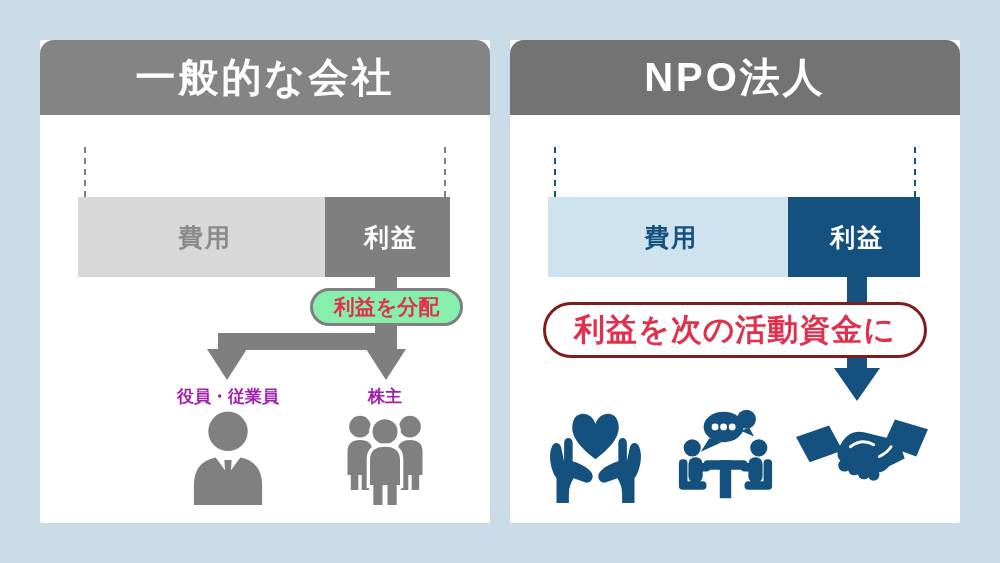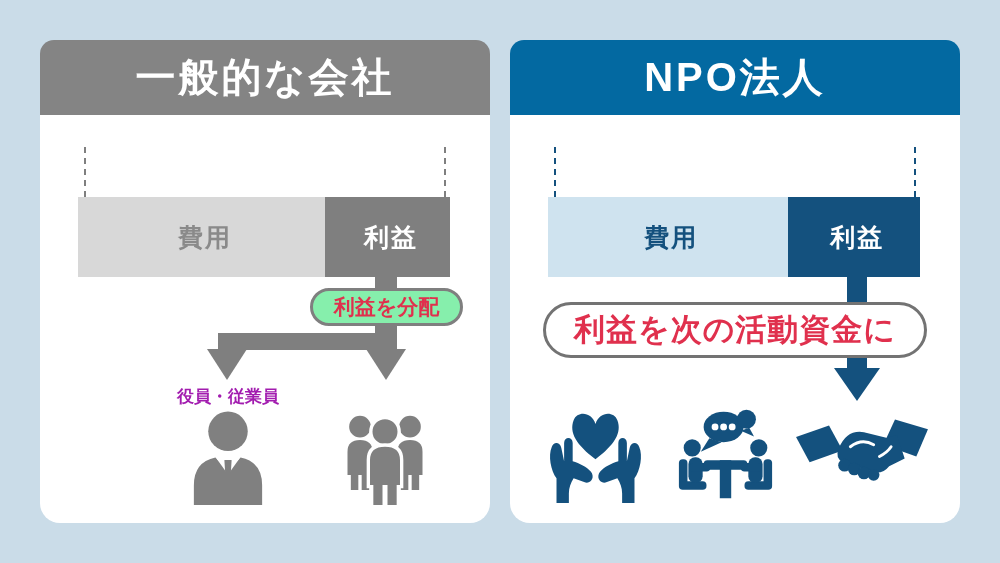--- a/index.html
+++ b/index.html
@@ -4,32 +4,32 @@
 <style>
   html,body{margin:0;padding:0;}
   body{
     width:1000px;height:563px;position:relative;overflow:hidden;
     background:#CADCE8;
     font-family:"Liberation Sans","DejaVu Sans",sans-serif;
     font-weight:bold;
   }
   .card{
     position:absolute;top:40px;width:450px;height:483px;
-    background:#ffffff;border-radius:20px;
+    background:#ffffff;border-radius:2px;
   }
   #left-card{left:40px;}
   #right-card{left:510px;}
   .card-header{
     position:absolute;top:0;left:0;right:0;height:75px;
     border-radius:14px 14px 0 0;
     display:flex;align-items:center;justify-content:center;
     color:#ffffff;font-size:40px;letter-spacing:3px;
   }
   #left-card .card-header{background:#848484;}
-  #right-card .card-header{background:#0369a1;}
+  #right-card .card-header{background:#737373;}
 
   
   .vdash{position:absolute;top:107px;height:50px;width:0;}
   #left-card .vdash{border-left:2px dashed #7F7F7F;}
   #right-card .vdash{border-left:2px dashed #14517E;}
   .vdash.vleft{left:44px;}
   .vdash.vright{left:404px;}
   .mline-row{
     position:absolute;top:164px;left:38px;width:372px;height:14px;
     display:flex;align-items:center;
@@ -68,21 +68,21 @@
   }
   .recip-label{position:absolute;top:345px;width:170px;text-align:center;color:#a21caf;font-size:17px;}
   .recip-label.r1{left:103px;}
   .recip-label.r2{left:260px;}
 
   
   .r-stem{position:absolute;left:337px;top:237px;width:20px;height:93px;background:#14517E;}
   .r-head{border-left:23px solid transparent;border-right:23px solid transparent;border-top:33px solid #14517E;top:328px;left:324px;}
   .r-pill{
     position:absolute;left:33px;top:262px;width:378px;height:50px;
-    background:#ffffff;border:3px solid #737373;border-radius:30px;
+    background:#ffffff;border:3px solid #7f1d1d;border-radius:30px;
     display:flex;align-items:center;justify-content:center;
     color:#E0304D;font-size:31px;z-index:2;white-space:nowrap;letter-spacing:1px;
   }
 
   .icon-box{position:absolute;}
   .gray-fill{fill:#808080;}
   .blue-fill{fill:#14517E;}
 </style>
 </head>
 <body>
@@ -105,20 +105,21 @@
     <div class="bar-seg bar-profit" style="width: 33%;">利益</div>
   </div>
 
   <div class="l-stem"></div>
   <div class="l-hbar"></div>
   <div class="arrowhead l-head h1"></div>
   <div class="arrowhead l-head h2"></div>
   <div class="l-pill">利益を分配</div>
 
   <div class="recip-label r1">役員・従業員</div>
+  <div class="recip-label r2">株主</div>
 
   <div class="icon-box" style="left:143px;top:368px;">
     <svg width="90" height="97" viewBox="0 0 100 108">
       <circle class="gray-fill" cx="50" cy="26" r="22"></circle>
       <path class="gray-fill" d="M12 108 L12 86 Q12 60 36 55 L50 70 L64 55 Q88 60 88 86 L88 108 Z"></path>
       <polygon points="37,56 63,56 50,74" fill="#ffffff"></polygon>
       <polygon class="gray-fill" points="46,58 54,58 52,92 48,92"></polygon>
     </svg>
   </div>
 

